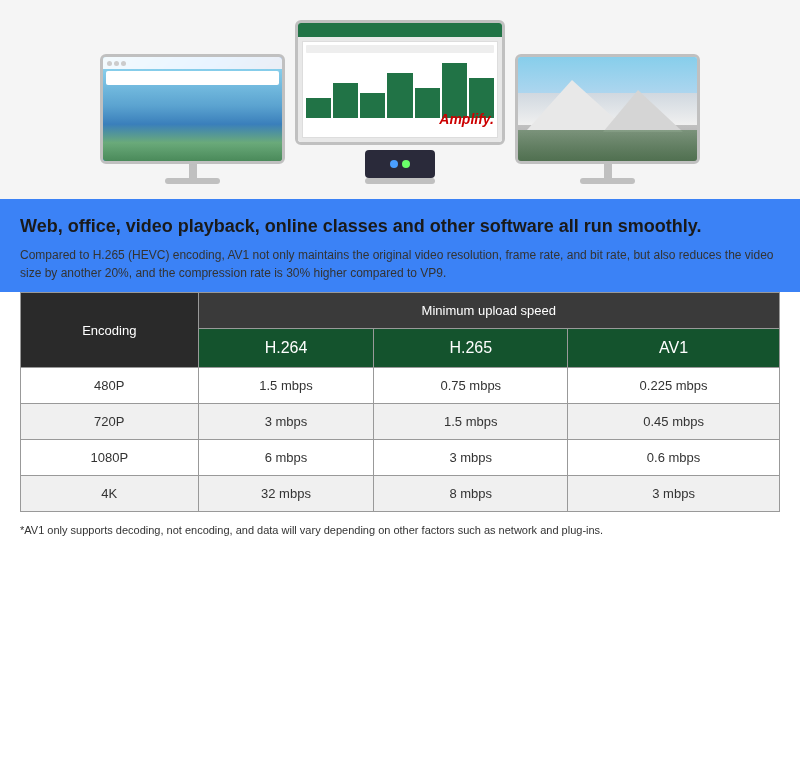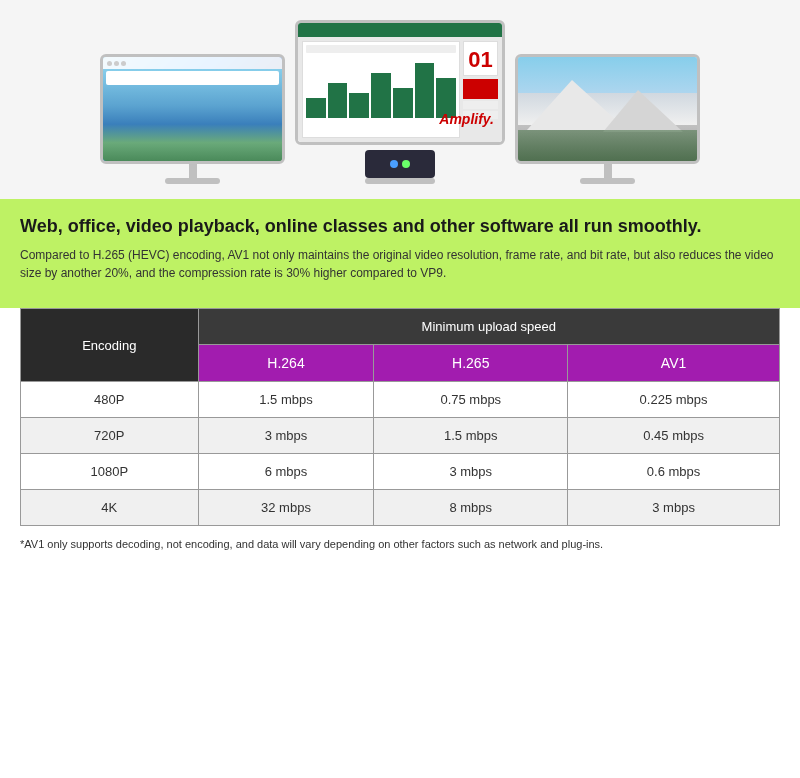--- a/index.html
+++ b/index.html
@@ -160,36 +160,35 @@
     .mini-pc-light {
       width: 8px;
       height: 8px;
       border-radius: 50%;
       background: #4a9eff;
     }
 
     
     .text-section {
       padding: 16px 12px 10px 20px;
-      background: #bef264;
+      background: #3b82f6;
     }
 
     .headline {
       font-size: 18px;
       font-weight: 600;
       color: #1a1a1a;
       margin-bottom: 8px;
       line-height: 1.3;
     }
 
     .description {
       font-size: 12px;
       color: #333;
       line-height: 1.5;
-      margin-bottom: 16px;
     }
 
     
     .table-section {
       padding: 0 20px;
     }
 
     .encoding-table {
       width: 100%;
       border-collapse: collapse;
@@ -205,24 +204,24 @@
     }
 
     .header-row-top th {
       background: #3a3a3a;
       color: #ffffff;
       font-weight: normal;
       font-size: 13px;
     }
 
     .header-row-sub th {
-      background: #a21caf;
+      background: #14532d;
       color: #ffffff;
       font-weight: normal;
-      font-size: 14px;
+      font-size: 16px;
     }
 
     .encoding-label-cell {
       background: #2a2a2a !important;
       color: #ffffff !important;
       font-weight: bold;
       font-size: 15px;
       margin-top: 12px;
     }
 
@@ -285,26 +284,20 @@
               <div style="height:8px;background:#eee;margin-bottom:3px;border-radius:1px;"></div>
               <div class="chart-bars">
                 <div class="chart-bar" style="height:20px;"></div>
                 <div class="chart-bar" style="height:35px;"></div>
                 <div class="chart-bar" style="height:25px;"></div>
                 <div class="chart-bar" style="height:45px;"></div>
                 <div class="chart-bar" style="height:30px;"></div>
                 <div class="chart-bar" style="height:55px;"></div>
                 <div class="chart-bar" style="height:40px;"></div>
               </div>
-            </div>
-            <div style="width:35px;">
-              <div style="width:100%;height:35px;background:white;border:1px solid #ddd;margin-bottom:3px;font-size:22px;color:#cc0000;text-align:center;line-height:35px;font-weight:bold;">01</div>
-              <div style="width:100%;height:20px;background:#cc0000;margin-bottom:2px;"></div>
-              <div style="width:100%;height:8px;background:#eee;margin-bottom:2px;"></div>
-              <div style="width:100%;height:8px;background:#eee;"></div>
             </div>
           </div>
           <div class="amplify-text">Amplify.</div>
         </div>
       </div>
 
       <div class="mini-pc">
         <div class="mini-pc-light"></div>
         <div class="mini-pc-light" style="background:#6aff6a;"></div>
       </div>

